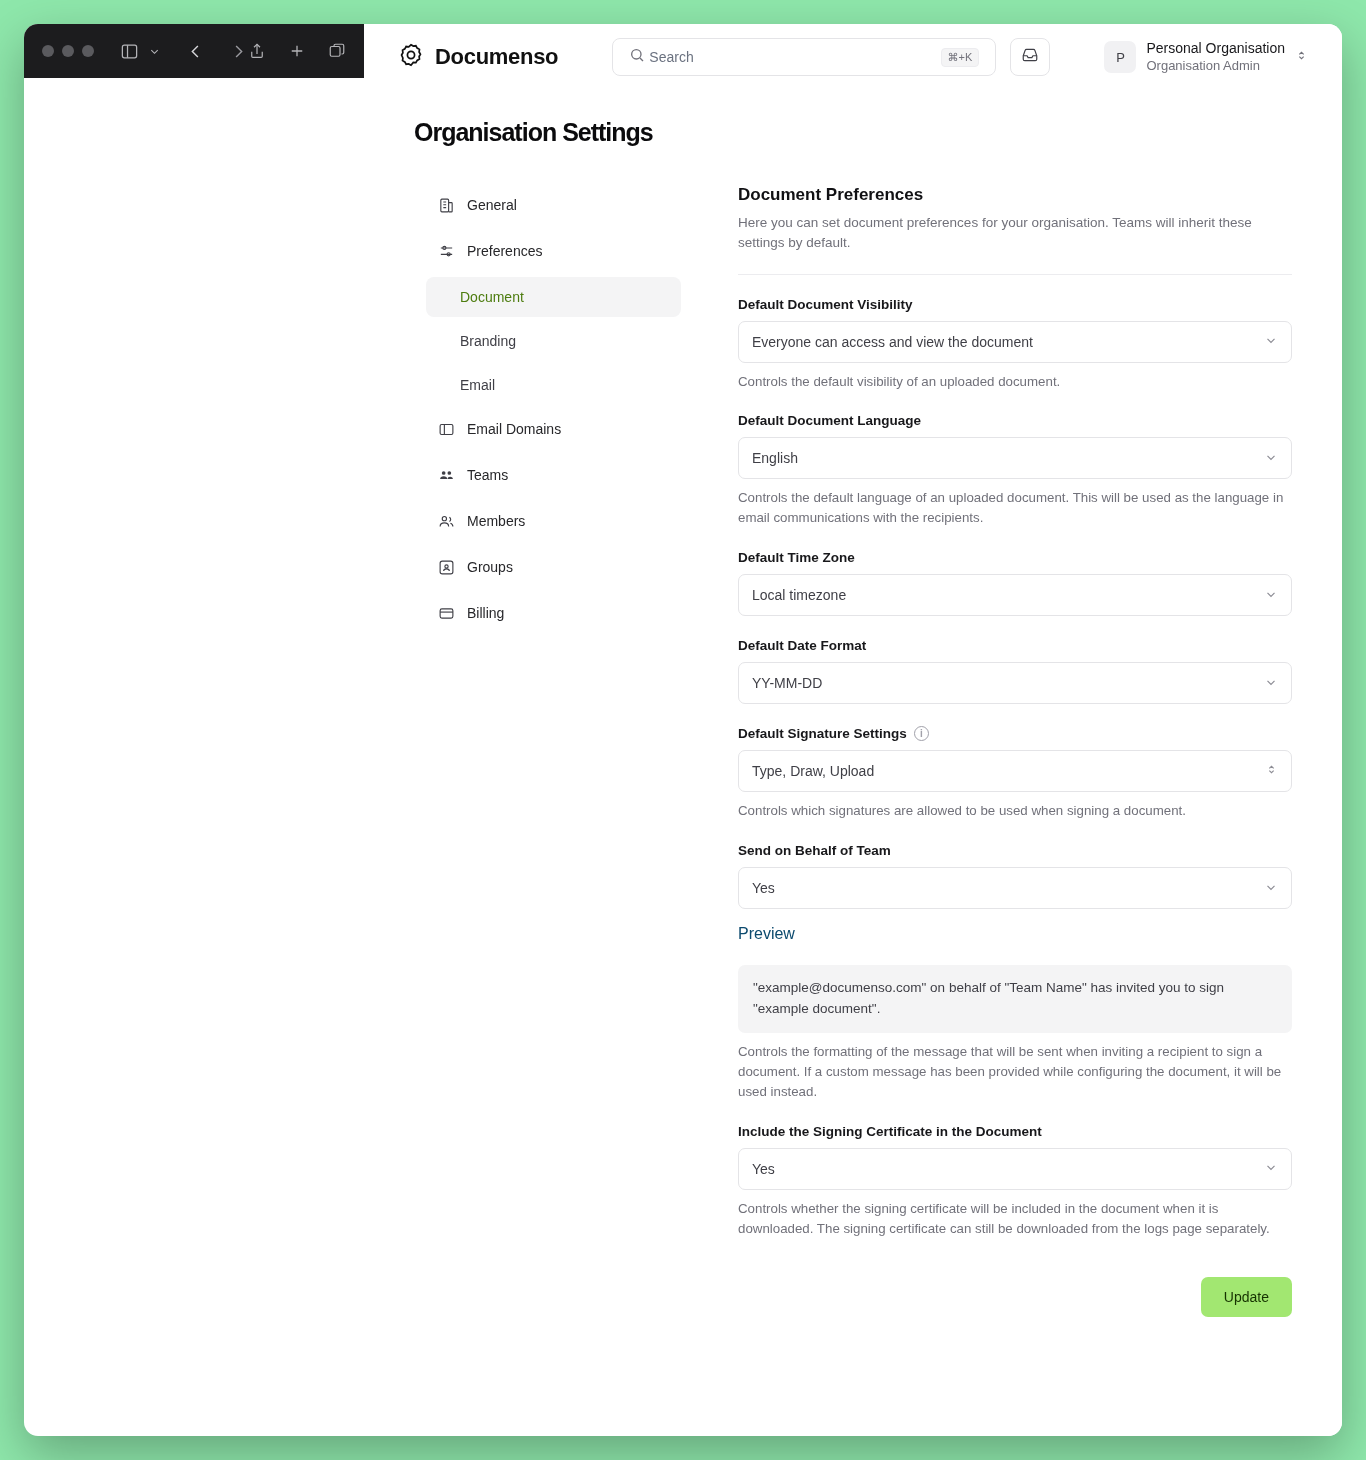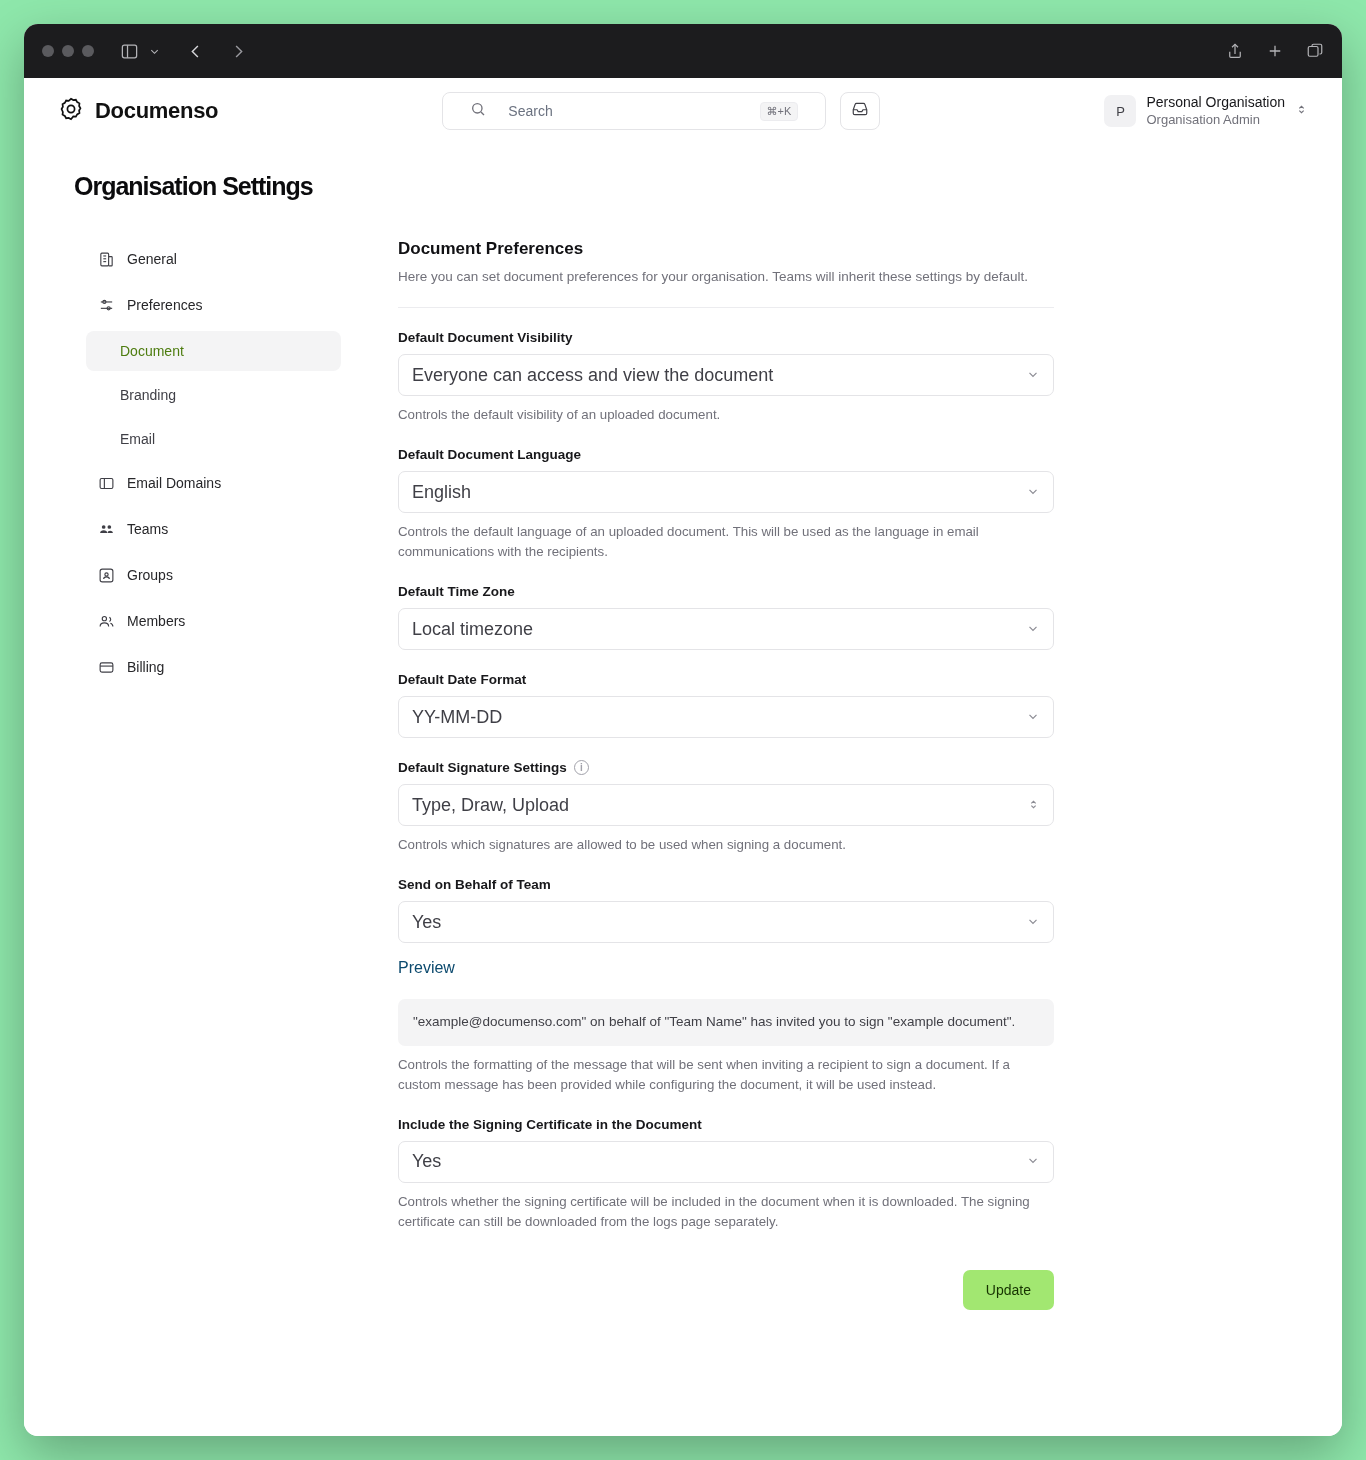--- a/index.html
+++ b/index.html
@@ -11,21 +11,21 @@
   }
   .window {
     position: absolute;
     left: 24px; top: 24px;
     width: 1318px; height: 1412px;
     border-radius: 14px;
     background: #ffffff;
     box-shadow: 0 18px 50px rgba(0,0,0,0.28);
     overflow: hidden;
     display: flex;
-    flex-direction: column;
+    flex-direction: row;
   }
   
   .titlebar {
     height: 54px;
     background: #1c1c1e;
     display: flex;
     align-items: center;
     padding: 0 18px;
     flex: 0 0 54px;
   }
@@ -50,22 +50,22 @@
     gap: 20px;
   }
   .brand { display: flex; align-items: center; gap: 11px; }
   .brand-name { font-size: 22px; font-weight: bold; color: #111; letter-spacing: -0.3px; }
   .topbar-mid { flex: 1; display: flex; justify-content: center; align-items: center; gap: 14px; }
   .search-box {
     width: 384px; height: 38px;
     border: 1px solid #e4e4e7;
     border-radius: 8px;
     display: flex; align-items: center;
-    padding: 0 27px;
-    gap: 22px;
+    padding: 0 16px;
+    gap: 4px;
     background: #fff;
   }
   .search-placeholder { font-size: 14px; color: #6b7280; flex: 1; }
   .kbd {
     font-size: 11px; color: #71717a;
     background: #f4f4f5; border: 1px solid #ececef;
     border-radius: 4px; padding: 2px 6px;
   }
   .inbox-btn {
     width: 40px; height: 38px;
@@ -117,21 +117,21 @@
   .section-desc { font-size: 13.5px; color: #71717a; margin-top: 8px; line-height: 1.5; }
   .divider { height: 1px; background: #ececef; margin: 20px 0 22px; }
   .field { margin-bottom: 22px; }
   .field-label {
     font-size: 13.5px; font-weight: bold; color: #18181b;
     display: flex; align-items: center; gap: 7px; margin-bottom: 9px;
   }
   .select {
     height: 42px; border: 1px solid #e4e4e7; border-radius: 7px;
     background: #fff; display: flex; align-items: center;
-    padding: 11px 13px; font-size: 18px; color: #3f3f46;
+    padding: 11px 13px; font-size: 14px; color: #3f3f46;
     justify-content: space-between;
   }
   .select .val { color: #3f3f46; }
   .hint { font-size: 13.3px; color: #71717a; margin-top: 9px; line-height: 1.5; }
   .preview-label { font-size: 16px; color: #0c4a6e; margin: 16px 0 22px; }
   .preview-box {
     background: #f4f4f5; border-radius: 7px;
     padding: 13px 15px; font-size: 13.5px; color: #3f3f46; line-height: 1.55;
   }
   .footer-row { display: flex; justify-content: flex-end; padding: 16px 0 48px; }
@@ -315,43 +315,43 @@
               <path d="M3 17c0-2.4 2.2-3.8 5-3.8s5 1.4 5 3.8z"></path>
                 <path d="M13.5 17c0-2.1 1.6-3.3 3.6-3.3S21 14.9 21 17z"></path>
             </svg>
           </span>
           <span>Teams</span>
         </div>
 
         <div class="nav-item">
           <span class="ic">
             <svg width="17" height="17" viewBox="0 0 24 24" fill="none" stroke="#3f3f46" stroke-width="1.6">
-              <rect x="3" y="3" width="18" height="18" rx="3"></rect>
-                <circle cx="12" cy="10.5" r="2.3"></circle>
-                <path d="M8 17c0-2 1.8-3 4-3s4 1 4 3"></path>
-            </svg>
-          </span>
-          <span>Groups</span>
-        </div>
-
-        <div class="nav-item">
-          <span class="ic">
-            <svg width="17" height="17" viewBox="0 0 24 24" fill="none" stroke="#3f3f46" stroke-width="1.6">
               <circle cx="9" cy="8" r="3"></circle>
                 <path d="M3 19c0-3.1 2.7-5 6-5s6 1.9 6 5"></path>
                 <path d="M16 6.2a3 3 0 0 1 0 5.6"></path>
                 <path d="M17.5 14.4c2 .7 3.5 2.3 3.5 4.6"></path>
             </svg>
           </span>
           <span>Members</span>
         </div>
 
         <div class="nav-item">
           <span class="ic">
             <svg width="17" height="17" viewBox="0 0 24 24" fill="none" stroke="#3f3f46" stroke-width="1.6">
+              <rect x="3" y="3" width="18" height="18" rx="3"></rect>
+                <circle cx="12" cy="10.5" r="2.3"></circle>
+                <path d="M8 17c0-2 1.8-3 4-3s4 1 4 3"></path>
+            </svg>
+          </span>
+          <span>Groups</span>
+        </div>
+
+        <div class="nav-item">
+          <span class="ic">
+            <svg width="17" height="17" viewBox="0 0 24 24" fill="none" stroke="#3f3f46" stroke-width="1.6">
               <rect x="3" y="5.5" width="18" height="13" rx="2.5"></rect>
                 <line x1="3" y1="10" x2="21" y2="10"></line>
             </svg>
           </span>
           <span>Billing</span>
         </div>
       </div>
 
       <div class="main">
         <div class="section-title">Document Preferences</div>

